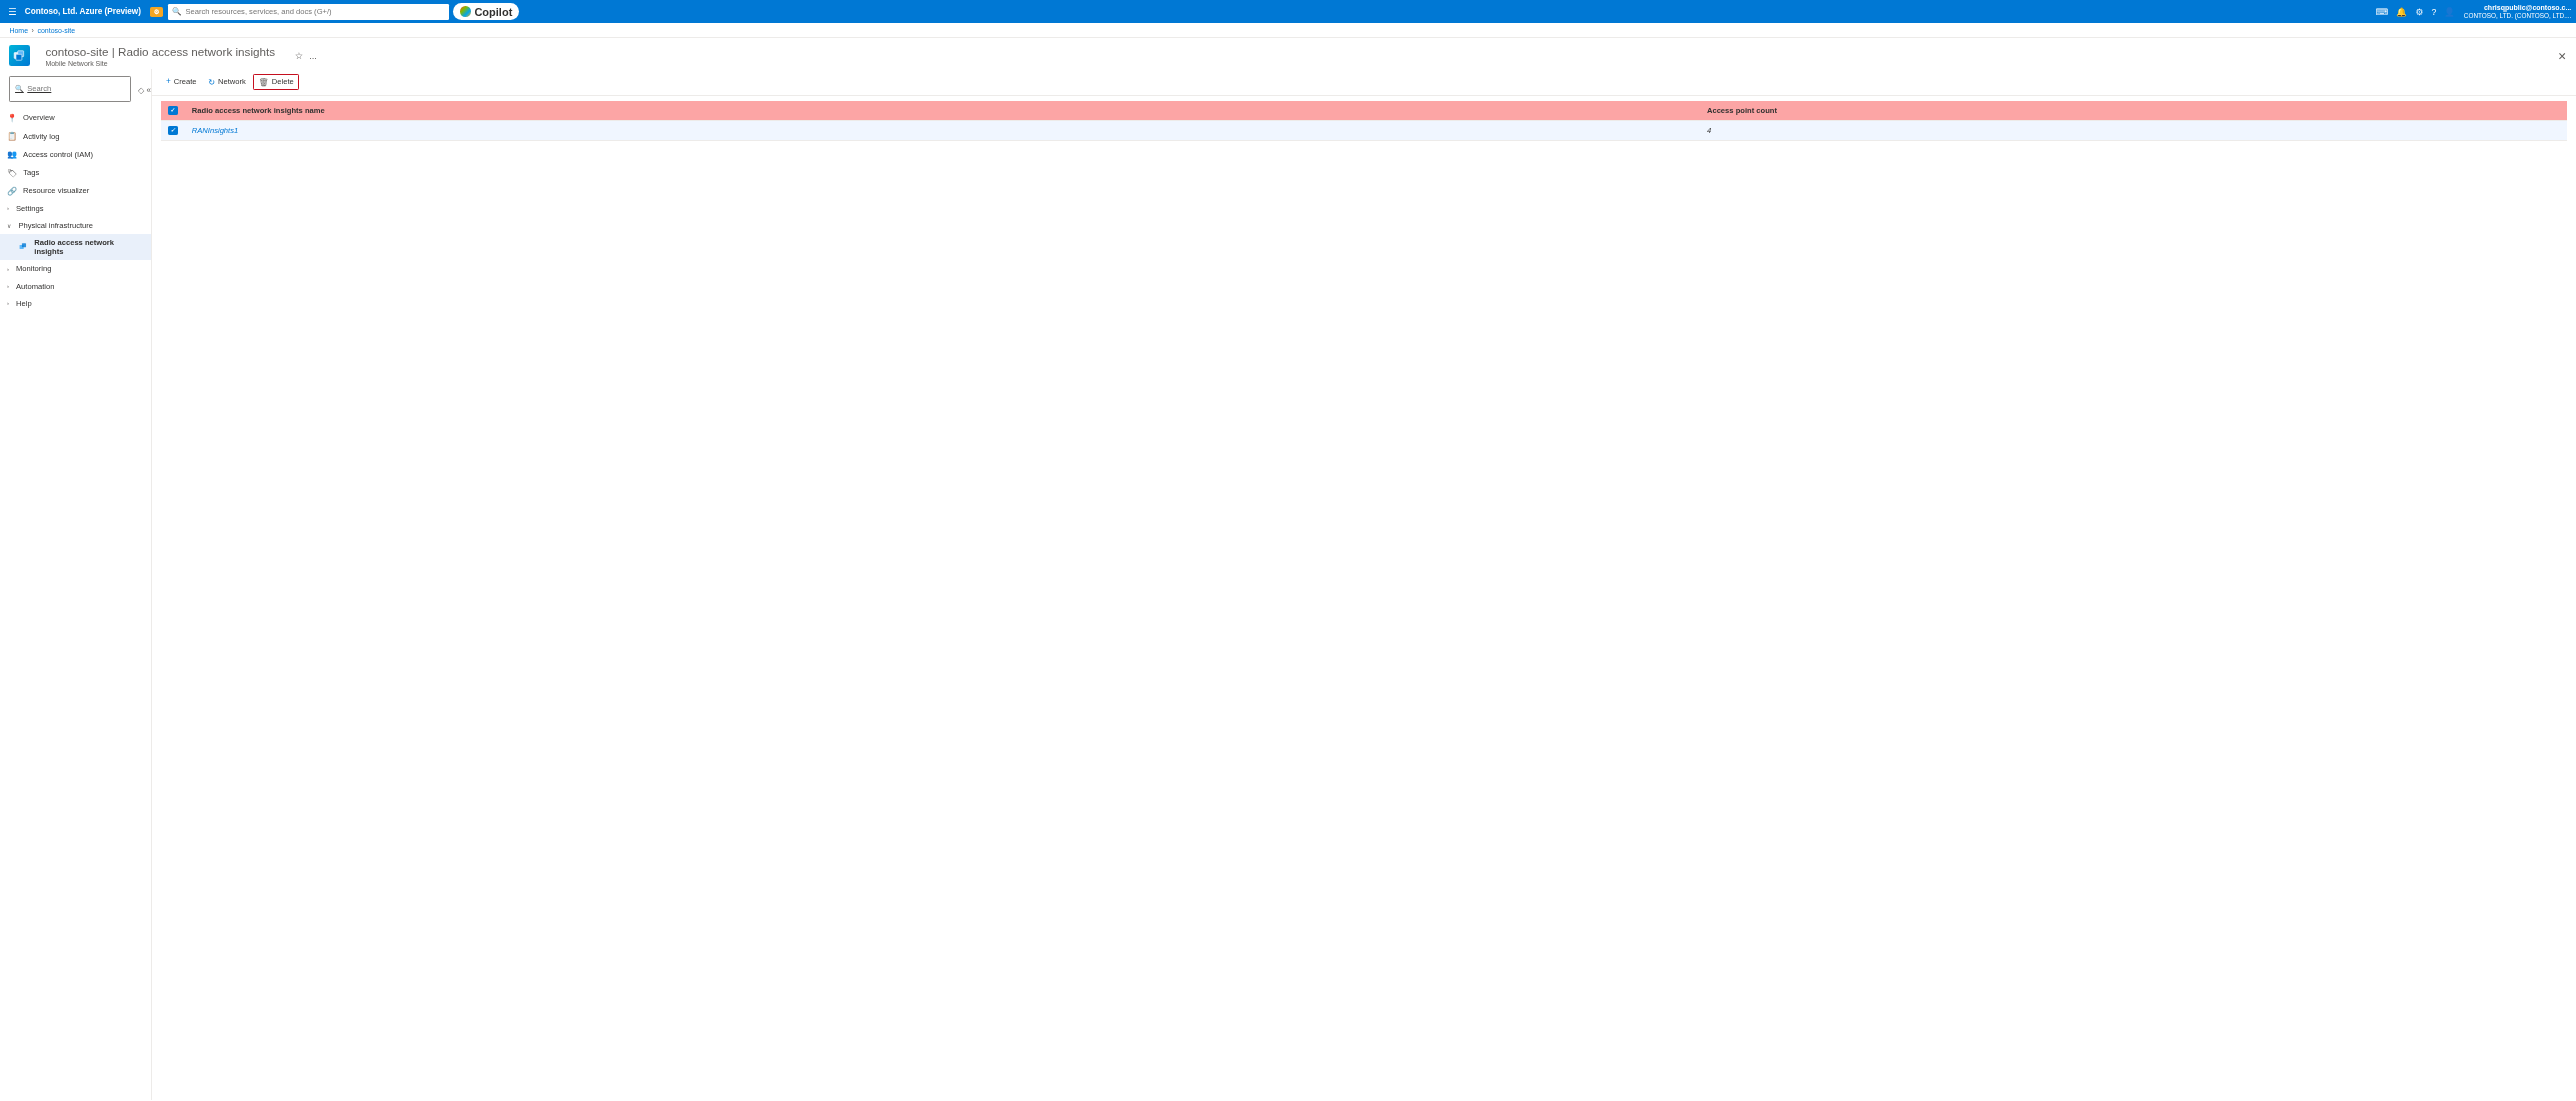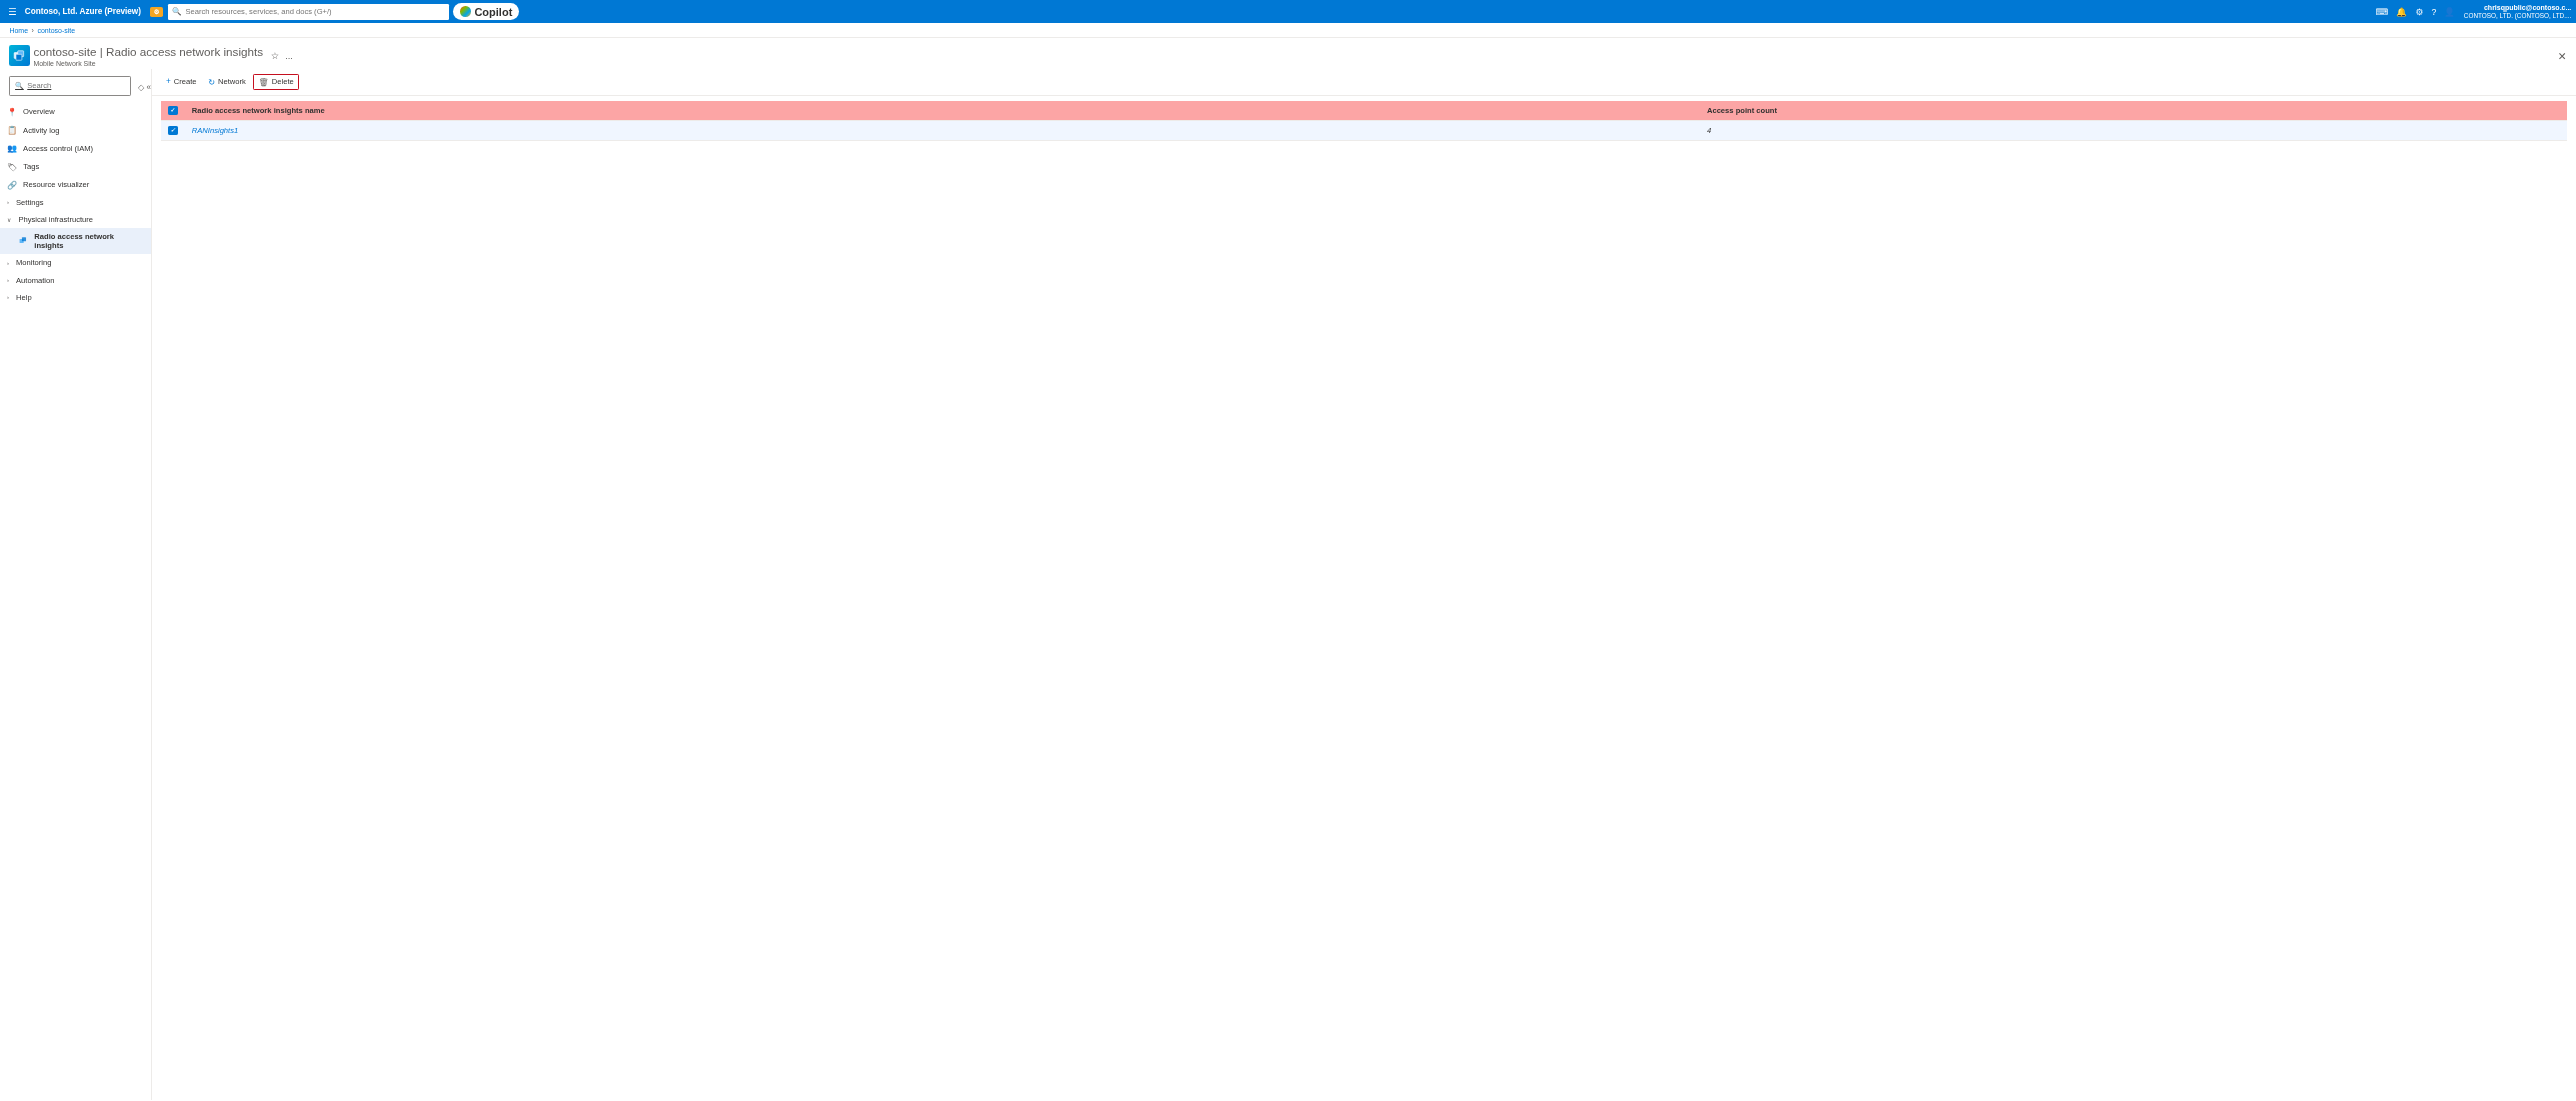--- a/index.html
+++ b/index.html
@@ -44,21 +44,21 @@
       padding: 3.5px 9.4px; font-size: 7px; color: #0078d4;
       background: #fff; border-bottom: 0.6px solid #edebe9;
     }
     .breadcrumb-sep { color: #605e5c; }
     .breadcrumb a { color: #0078d4; text-decoration: none; }
     .breadcrumb-current { color: #0078d4; }
 
     
     .page-header {
       display: flex; align-items: center; padding: 7px 9.4px 2.3px 9.4px;
-      gap: 3px;
+      gap: 15px;
     }
     .page-icon {
       width: 21px; height: 21px;
       background: linear-gradient(135deg, #00b4d8 0%, #0078d4 100%);
       border-radius: 2.3px; display: flex; align-items: center; justify-content: center;
       color: #fff; font-size: 10.5px;
     }
     .page-title-block { display: flex; flex-direction: column; }
     .page-title { font-size: 11.7px; font-weight: 600; color: #323130; }
     .page-title span { color: #605e5c; font-weight: 400; }
@@ -70,21 +70,21 @@
     
     .layout { display: flex; height: calc(100vh - 70px); }
 
     
     .sidebar {
       width: 152px; min-width: 152px; border-right: 0.6px solid #edebe9;
       overflow-y: auto; padding-top: 4.7px;
     }
     .sidebar-search {
       display: flex; align-items: center; margin: 2.3px 4.7px 4.7px 4.7px;
-      border: 0.6px solid #8a8886; border-radius: 1.2px; padding: 0 4.7px; height: 20px;
+      border: 0.6px solid #8a8886; border-radius: 1.2px; padding: 0 4.7px; height: 26px;
       gap: 3.5px;
       text-decoration: underline;
     }
     .sidebar-search input { border: none; outline: none; font-size: 7.6px; flex: 1; }
     .sidebar-search-icon { color: #605e5c; font-size: 7px; }
     .sidebar-action { color: #605e5c; cursor: pointer; font-size: 8.2px; }
 
     .sidebar-item {
       display: flex; align-items: center; gap: 5.9px;
       padding: 4.1px 7px; cursor: pointer; font-size: 7.6px; color: #323130;

